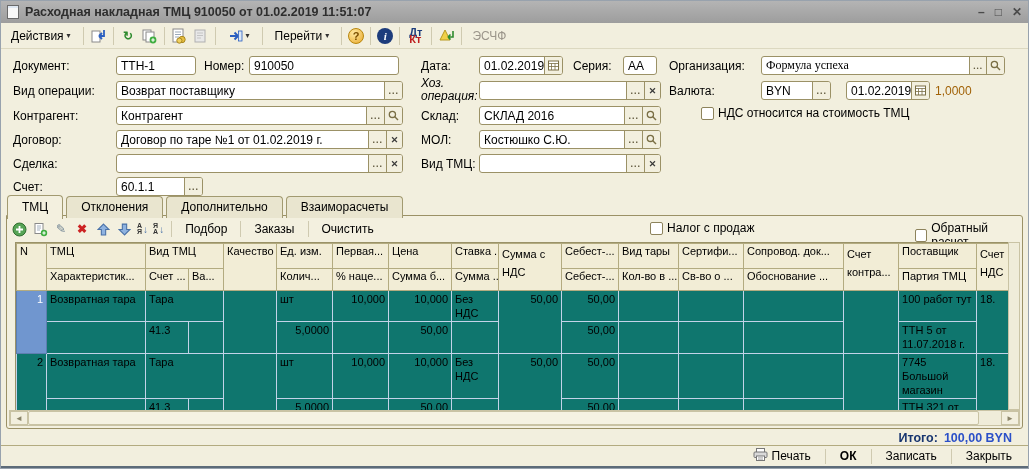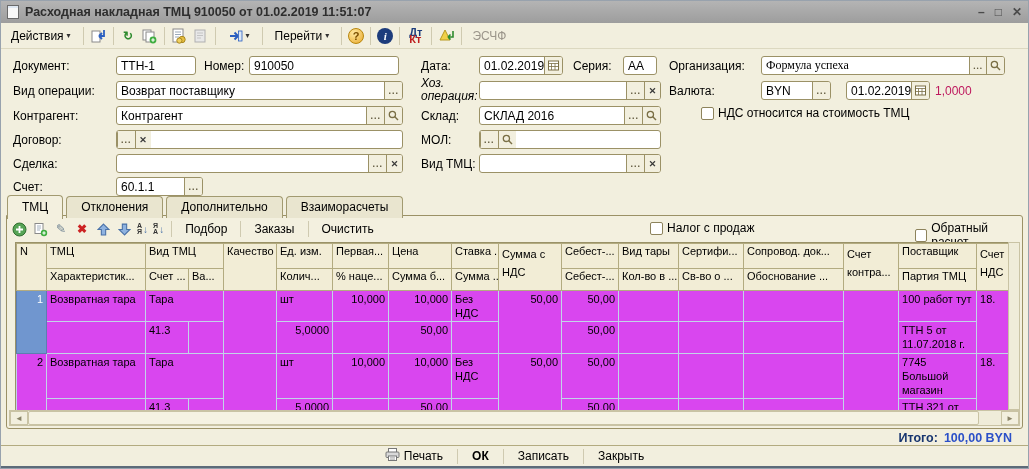--- a/index.html
+++ b/index.html
@@ -34,21 +34,21 @@
 
   
   .lbl { position:absolute; font-size:12px; white-space:nowrap; }
   .fld { position:absolute; height:19px; background:#fff; border:1px solid #9b9166; border-radius:3px;
     display:flex; align-items:center; overflow:hidden; }
   .fval { flex:1; padding:0 4px; font-size:12px; white-space:nowrap; overflow:hidden; }
   .fbtn { height:100%; display:flex; align-items:center; justify-content:center; background:#f2efde;
     border-left:1px solid #9b9166; padding:0 3px; min-width:16px; }
   .fbtn.dots { font-size:9px; font-weight:bold; color:#5e573b; letter-spacing:1px; }
   .fbtn.clear { font-size:9px; color:#3a3a3a; font-weight:bold; }
-  .rate { position:absolute; color:#be185d; font-size:12px; }
+  .rate { position:absolute; color:#a16207; font-size:12px; }
   .checkbox-row { position:absolute; display:flex; align-items:center; gap:4px; }
   .cbox { width:13px; height:13px; background:#fff; border:1px solid #8d835c; border-radius:2px; }
 
   
   .tabs { position:absolute; left:6px; top:193px; display:flex; align-items:flex-end; gap:3px; z-index:3; }
   .tab { padding:3px 14px 4px 14px; background:#e9e5cf; border:1px solid #a29a70; border-bottom:none;
     border-radius:4px 4px 0 0; font-size:12px; }
   .tab.active { background:#f3f0df; padding:4px 14px 5px 14px; position:relative; top:1px; }
 
   
@@ -63,39 +63,39 @@
   .sort-arr { font-size:10px; color:#4a72a8; font-weight:bold; margin-left:1px; }
 
   
   .grid-wrap { position:absolute; left:8px; top:26px; width:995px; height:170px; background:#fff; overflow:hidden;
     border:1px solid #9a9268; }
   table.grid { border-collapse:collapse; table-layout:fixed; width:993px; font-size:11px; }
   table.grid th { background:#f2edd6; border:1px solid #b3ab80; font-weight:normal; text-align:left;
     padding:1px 3px; overflow:hidden; white-space:nowrap; vertical-align:top; font-size:11px; }
   table.grid th.wrap { white-space:normal; line-height:18px; }
   table.grid td { border:1px solid #c2d3e8; padding:1px 3px; overflow:hidden; vertical-align:top;
-    white-space:normal; line-height:14px; background:#d946ef; }
+    white-space:normal; line-height:14px; background:#0f766e; }
   table.grid td.num { text-align:right; white-space:nowrap; }
   table.grid td.sel { background:#7096cf; color:#fff; text-align:right; border-color:#5d7eb0; }
   table.grid td.rowno { text-align:right; }
 
   
   .hscroll { position:absolute; left:2px; right:2px; bottom:2px; height:16px; background:#efecd9;
     border:1px solid #c9c3a4; display:flex; align-items:stretch; }
   .sc-btn { width:18px; background:#f2efde; border:1px solid #c9c3a4; display:flex; align-items:center;
     justify-content:center; font-size:8px; color:#8a8468; }
   .sc-thumb { flex:1; margin-right:22px; background:#f5f2e2; border:1px solid #c9c3a4; border-radius:2px; }
   .vscroll { position:absolute; right:2px; top:26px; width:12px; height:168px; background:#efecd9; border:1px solid #c9c3a4; }
 
   
   .totals { position:absolute; right:16px; top:430px; font-weight:bold; font-size:12.5px; }
   .totals .tlbl { color:#17356f; margin-right:6px; }
   .totals .tval { color:#2b50c8; }
   .footer { position:absolute; left:0; right:0; bottom:2px; height:21px; background:#f2efde;
-    border-top:1px solid #b3ab80; display:flex; align-items:center; justify-content:center; padding:0 8px; gap:6px; }
+    border-top:1px solid #b3ab80; display:flex; align-items:center; justify-content:flex-end; padding:0 8px; gap:6px; }
   .f-btn { display:flex; align-items:center; gap:4px; font-size:12px; padding:1px 8px; }
   .f-btn.ok { font-weight:bold; }
   .f-sep { width:1px; height:15px; background:#cfcab0; }
   .bottom-edge { position:absolute; left:0; right:0; bottom:0; height:2px; background:#5d6b79; }
 </style>
 </head>
 <body>
 
 <div class="window">
 
@@ -262,25 +262,27 @@
         </svg>
       </span>
   </div>
   <div class="checkbox-row" style="left:700px;top:105px;">
     <span class="cbox"></span>
     <span>НДС относится на стоимость ТМЦ</span>
   </div>
 
   <span class="lbl" style="left:12px;top:132px;">Договор:</span>
   <div class="fld" style="left:115px;top:129px;width:287px;">
+    <span class="fval">Договор по таре №1 от 01.02.2019 г.</span>
     <span class="fbtn dots">...</span>
     <span class="fbtn clear">✕</span>
   </div>
   <span class="lbl" style="left:420px;top:132px;">МОЛ:</span>
   <div class="fld" style="left:478px;top:129px;width:182px;">
+    <span class="fval">Костюшко С.Ю.</span>
     <span class="fbtn dots">...</span>
     <span class="fbtn">
         <svg width="11" height="11" viewBox="0 0 11 11">
           <circle cx="4.4" cy="4.4" r="3.1" fill="none" stroke="#7a6f45" stroke-width="1.3"></circle>
           <path d="M6.8 6.8 L10 10" stroke="#7a6f45" stroke-width="1.4"></path>
         </svg>
       </span>
   </div>
 
   <span class="lbl" style="left:12px;top:156px;">Сделка:</span>

